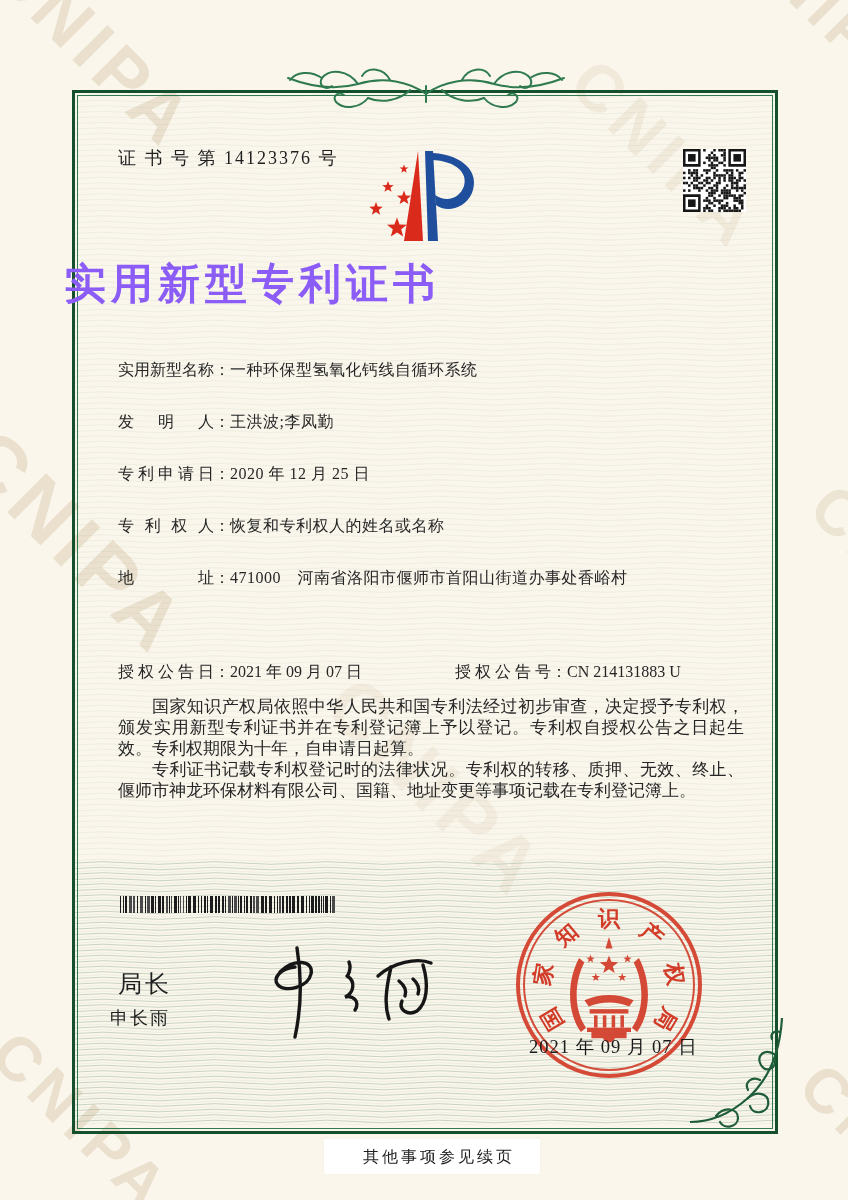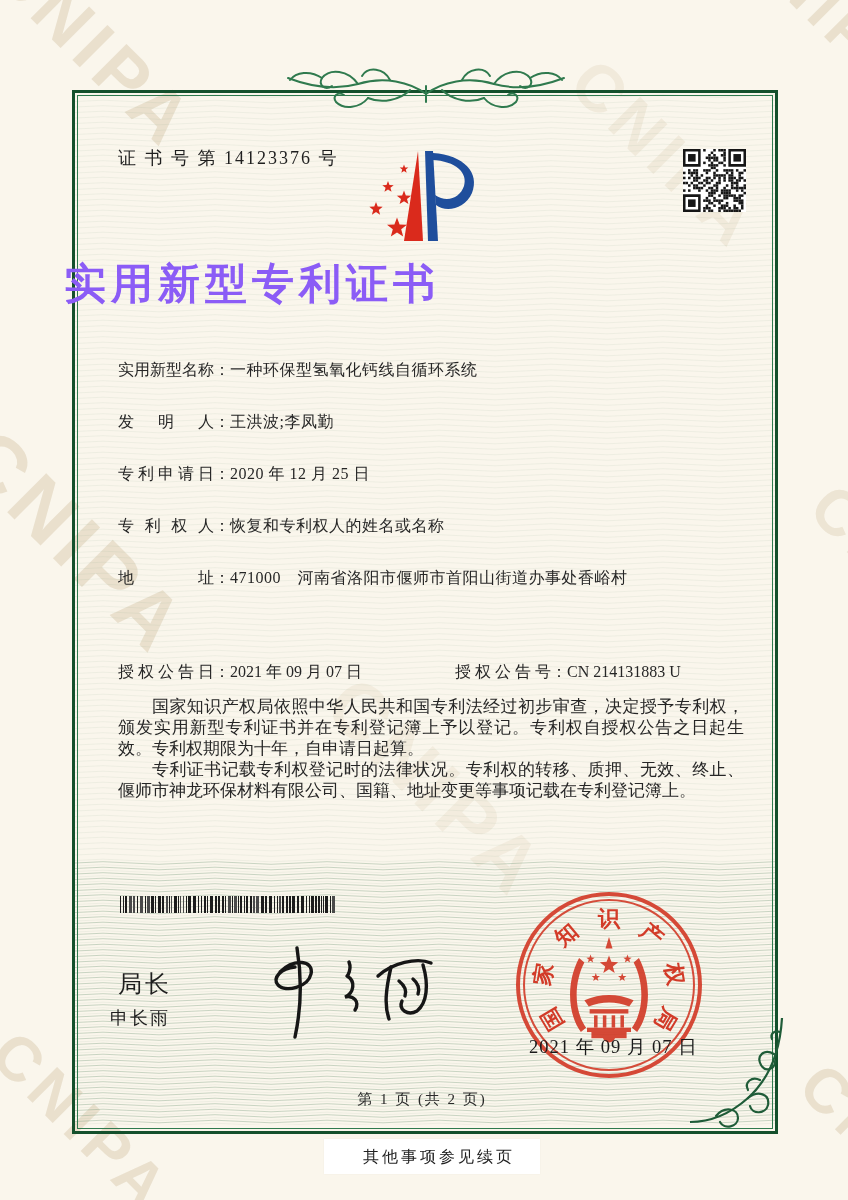--- a/index.html
+++ b/index.html
@@ -732,16 +732,15 @@
         <rect x="33" y="89" width="4" height="14"></rect>
         <rect x="43" y="89" width="4" height="14"></rect>
         <rect x="53" y="89" width="4" height="14"></rect>
         <rect x="63" y="89" width="4" height="14"></rect>
         <rect x="25" y="103" width="50" height="5"></rect>
       </g>
     </svg>
   </div>
   <div class="seal-date">2021 年 09 月 07 日</div>
 
-  <div class="page-footer">第 1 页 (共 2 页)</div>
   <div class="cont-note">其他事项参见续页</div>
 
 </div>
 
 </body></html>

